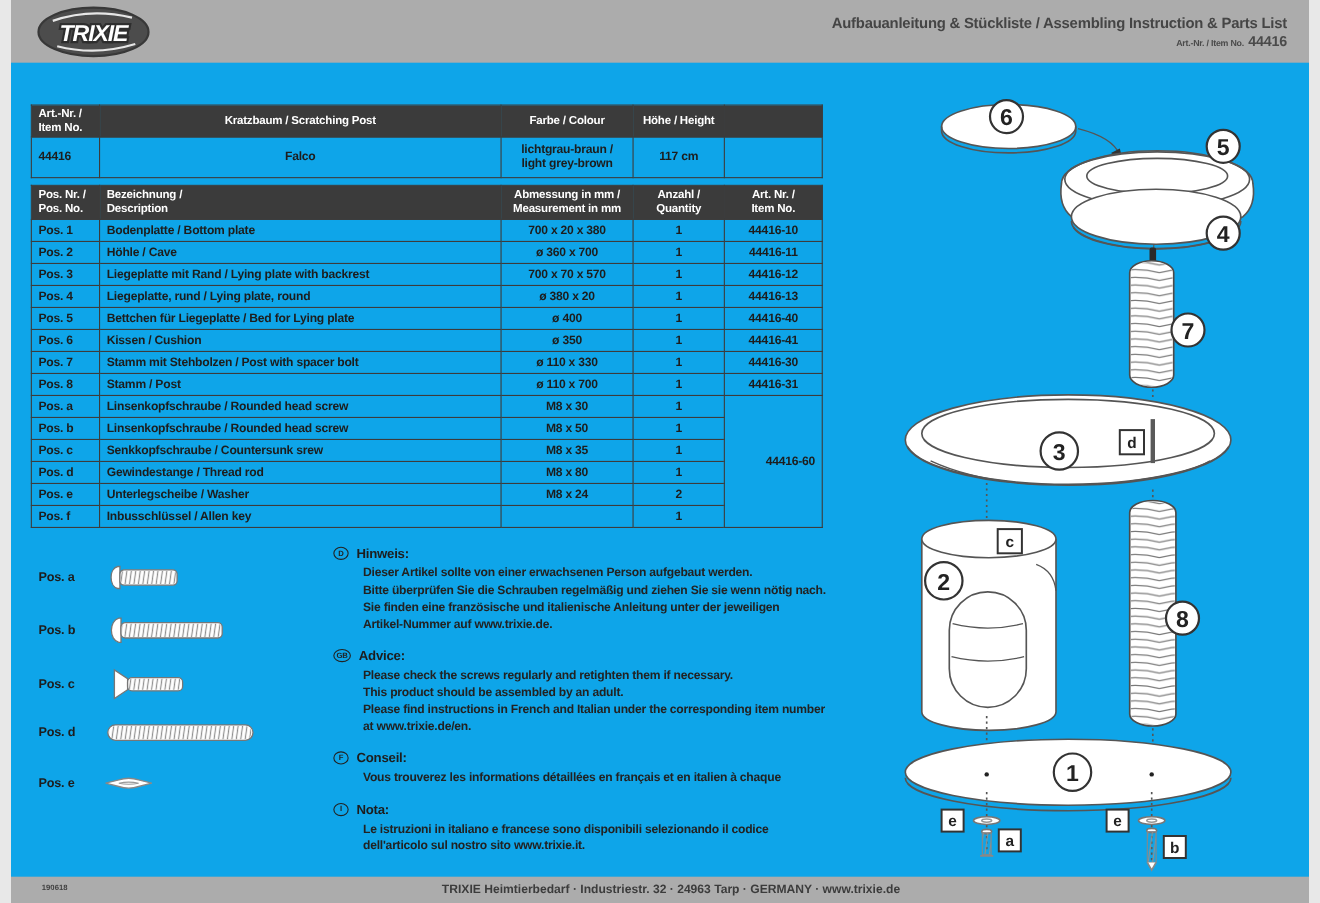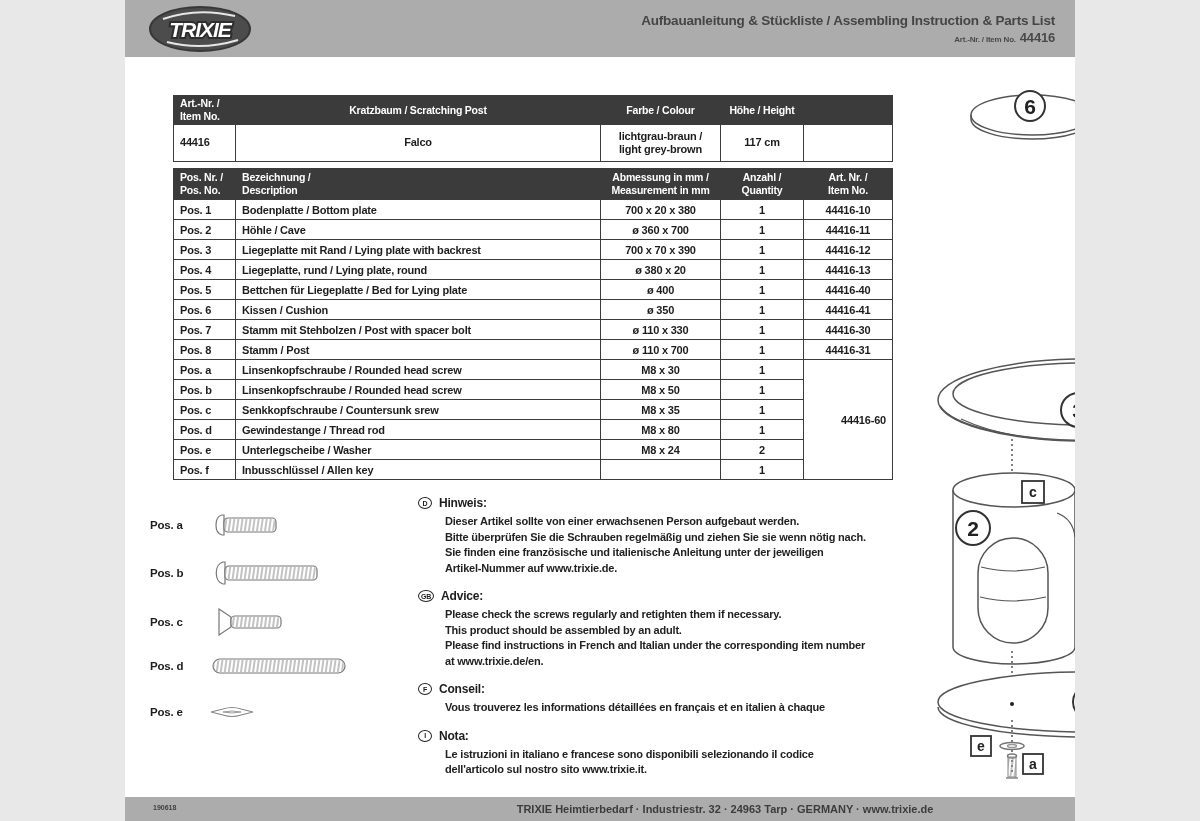--- a/index.html
+++ b/index.html
@@ -1,39 +1,39 @@
 <!DOCTYPE html>
 <html><head>
 <meta charset="utf-8">
 <style>
   * { margin:0; padding:0; box-sizing:border-box; }
   html,body { background:#e8e8e8; }
   .page {
-    position:relative; width:950px; height:821px; background:#ffffff;
+    position:relative; width:1180px; height:821px; background:#0ea5e9;
     font-family:"Liberation Sans", sans-serif; color:#1d1d1d; overflow:hidden;
     margin:0 auto;
   }
   
   .band-top { position:absolute; left:0; top:0; width:1200px; height:57px; background:#acacac; }
   .band-bottom { position:absolute; left:0; top:797px; width:1200px; height:24px; background:#acacac; }
   .logo { position:absolute; left:22px; top:5px; }
   .hdr-title {
     position:absolute; right:20px; top:13px; text-align:right;
     font-weight:bold; font-size:13.5px; color:#454545; letter-spacing:-0.2px;
   }
   .hdr-sub { margin-top:2px; font-size:12.5px; color:#4a4a4a; }
   .hdr-sub .small { font-size:8px; font-weight:bold; margin-right:4px; }
   .hdr-sub .num { font-size:13px; font-weight:bold; }
   .foot-code { position:absolute; left:28px; top:804px; font-size:7px; font-weight:bold; color:#3f3f3f; }
   .foot-addr { position:absolute; left:0; top:803px; width:1200px; text-align:center;
     font-size:11px; font-weight:bold; color:#3c3c3c; }
 
   
   table { border-collapse:collapse; table-layout:fixed; font-weight:bold; }
-  .tbl { position:absolute; left:18px; width:719px;margin-left:30px; }
+  .tbl { position:absolute; left:18px; width:719px; }
   .tbl1 { top:95px; }
   .tbl2 { top:168px;padding-left:27px; }
   .tbl td, .tbl th { border:1.5px solid #3c3c3c; padding:1px 6px; font-size:11px; letter-spacing:-0.2px; }
   .tbl th {
     background:#3b3b3b; color:#fff; font-size:10.5px; line-height:1.25;
     white-space:pre-line; font-weight:bold; vertical-align:middle;
   }
   .col-pos { width:62px; } .col-desc { width:365px; } .col-size { width:120px; }
   .col-qty { width:83px; } .col-item { width:89px; }
   .al { text-align:left; } .ac { text-align:center; }
@@ -156,21 +156,21 @@
     <tr>
           <td class="al">Pos. 2</td>
           <td class="al">Höhle / Cave</td>
           <td class="ac">ø 360 x 700</td>
           <td class="ac">1</td>
           <td class="ac">44416-11</td>
         </tr>
     <tr>
           <td class="al">Pos. 3</td>
           <td class="al">Liegeplatte mit Rand / Lying plate with backrest</td>
-          <td class="ac">700 x 70 x 390</td>
+          <td class="ac">700 x 70 x 570</td>
           <td class="ac">1</td>
           <td class="ac">44416-12</td>
         </tr>
     <tr>
           <td class="al">Pos. 4</td>
           <td class="al">Liegeplatte, rund / Lying plate, round</td>
           <td class="ac">ø 380 x 20</td>
           <td class="ac">1</td>
           <td class="ac">44416-13</td>
         </tr>

